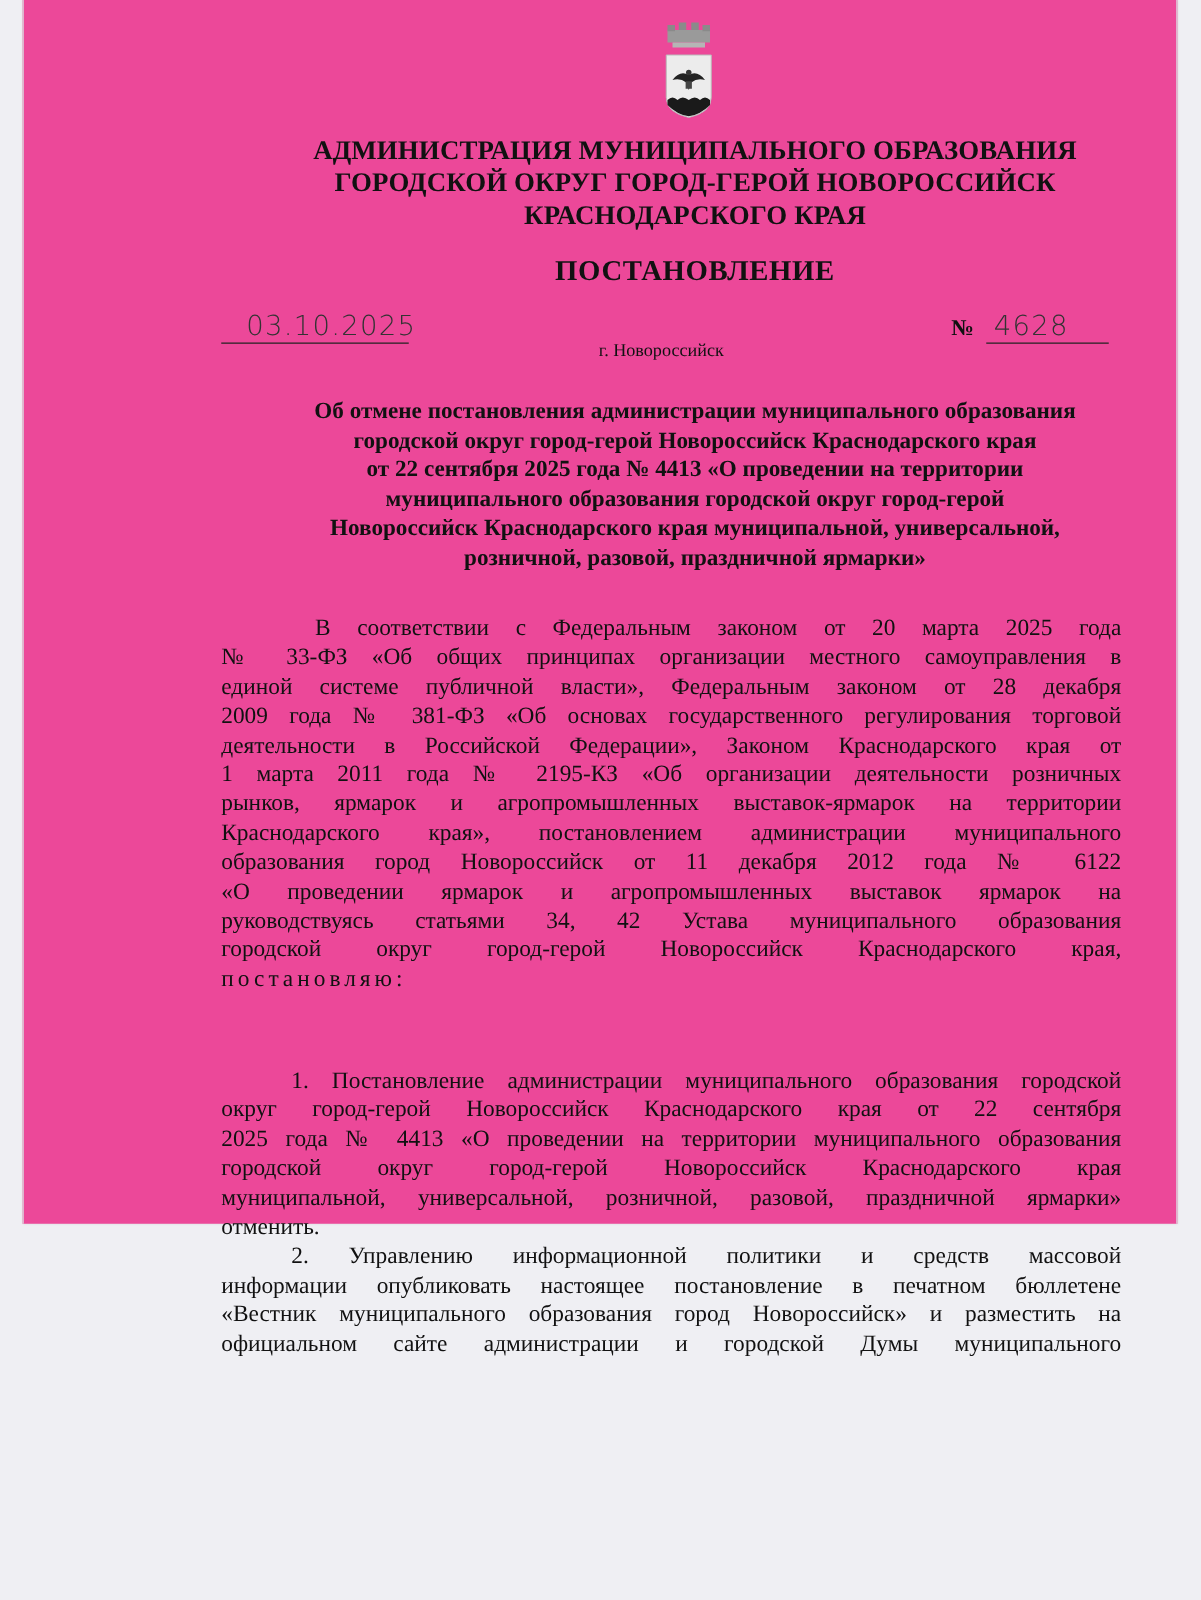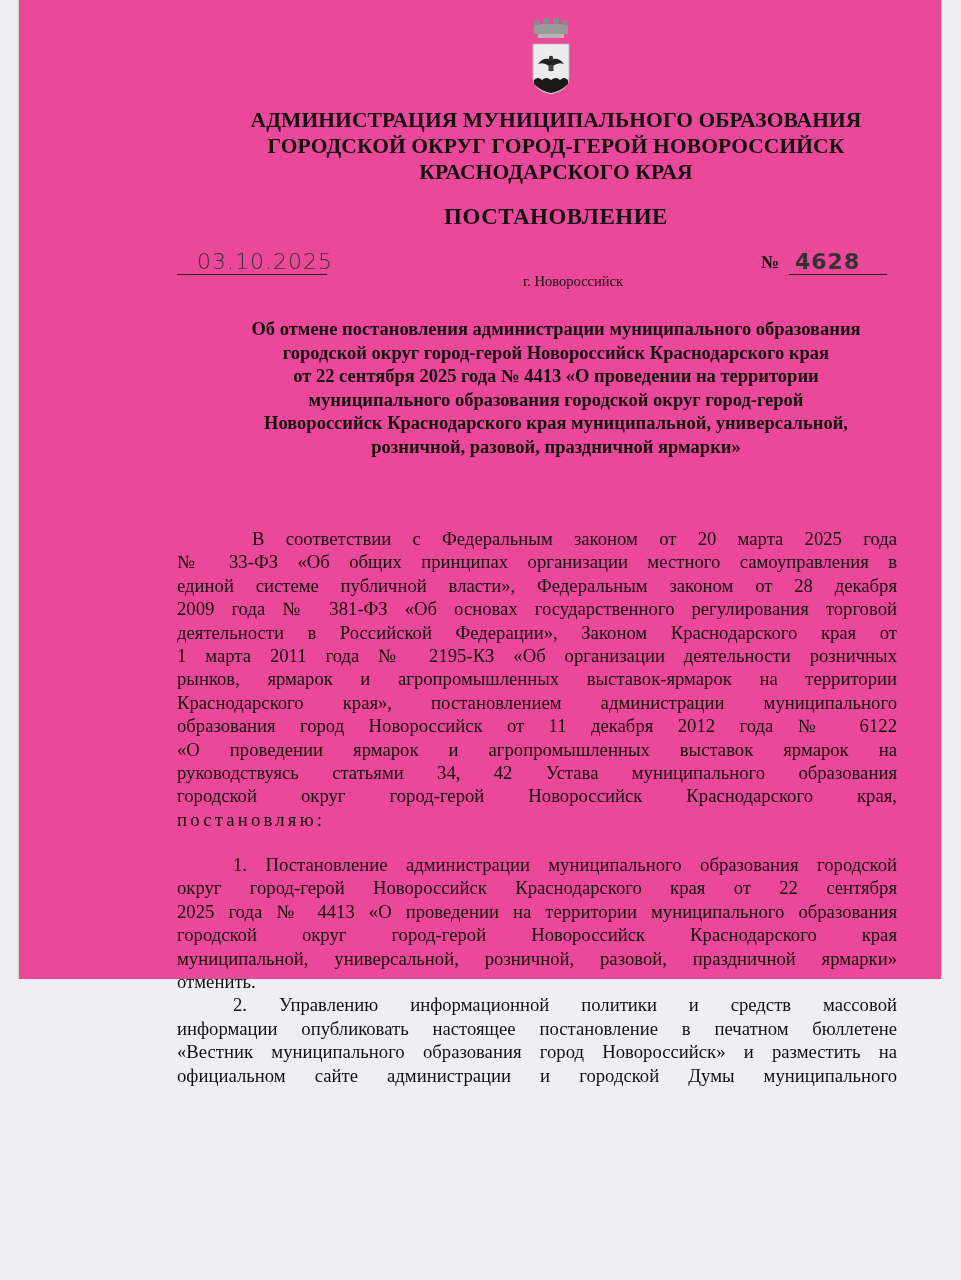--- a/index.html
+++ b/index.html
@@ -80,27 +80,26 @@
       font-weight: bold;
     }
     .num-field {
       position: absolute;
       left: 770px;
       top: 248px;
       width: 98px;
       height: 26px;
       border-bottom: 1.5px solid #222;
     }
-    .num-field .handwritten { left: 6px; font-weight: bold; }
+    .num-field .handwritten { left: 6px; }
     .city {
       position: absolute;
       left: 460px;
       top: 273px;
       font-size: 14.5px;
-      margin-left: 44px;
     }
     .subject {
       position: absolute;
       left: 0;
       width: 1074px;
       top: 318px;
       text-align: center;
       font-weight: bold;
       font-size: 18.5px;
       line-height: 23.6px;
@@ -114,21 +113,21 @@
       text-align: justify;
     }
     .para-main { top: 491px; }
     .para-main .line, .item .line {
       display: block;
       text-align: justify;
       text-align-last: justify;
       white-space: nowrap;
     }
     .line.last { text-align-last: left; }
-    .line.indent { padding-left: 75px; margin-top: 36px; }
+    .line.indent { padding-left: 75px; }
     .line.indent-sm { padding-left: 56px; }
     .spaced { letter-spacing: 3.2px; }
     .items { top: 853px; }
     .item { margin-bottom: 0; }
   </style>
 </head>
 <body>
 
 <div class="page">
 

